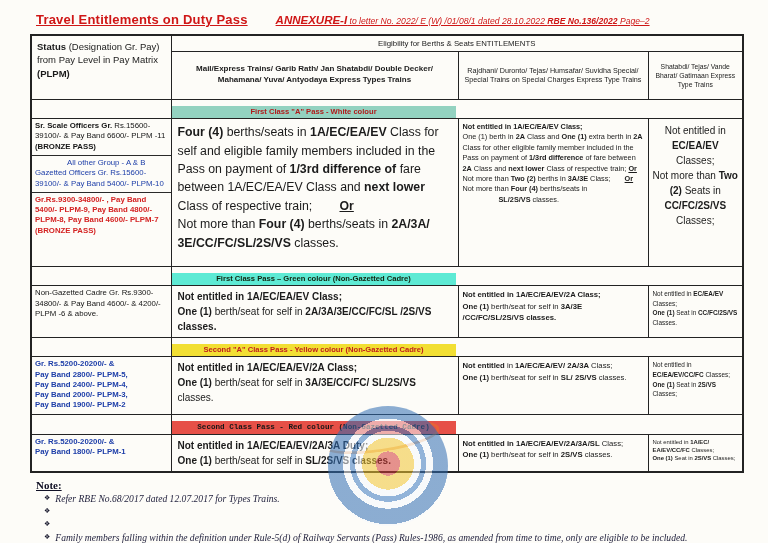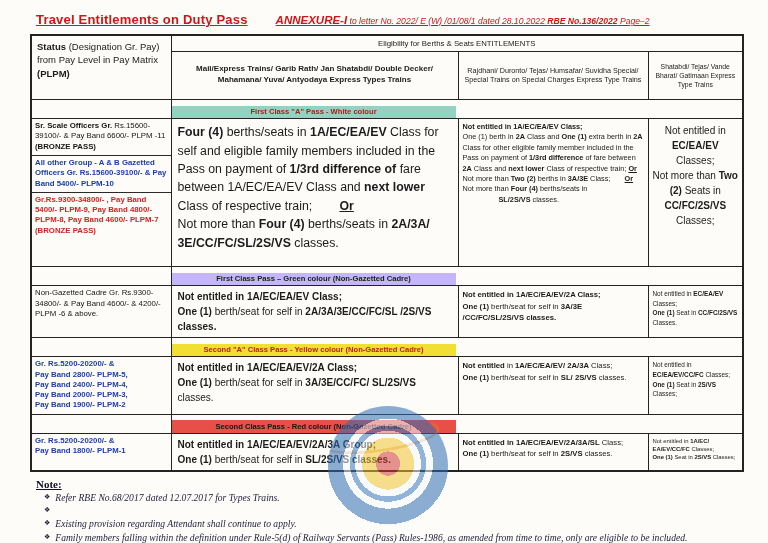--- a/index.html
+++ b/index.html
@@ -111,37 +111,37 @@
 
     <tr class="tr-band">
       <td></td>
       <td class="band-cell" colspan="3">
         <span class="band-label" style="background-color: rgb(147, 210, 192); color: rgb(176, 28, 28);">First Class "A" Pass - White colour</span>
       </td>
     </tr>
     <tr class="tr-r0">
       <td class="status-cell">
         <div class="status-block" style="color: rgb(20, 20, 20);"><span style="font-weight: bold;">Sr. Scale Officers Gr. </span><span>Rs.15600-39100/- &amp; Pay Band 6600/- PLPM -11 </span><span style="font-weight: bold;">(BRONZE PASS)</span></div>
-        <div class="status-block" style="color: rgb(28, 61, 168);"><span style="font-weight: bold;">All other Group - A &amp; B Gazetted Officers Gr. Rs.15600-39100/- &amp; Pay Band 5400/- PLPM-10</span></div>
+        <div class="status-block" style="color: rgb(28, 61, 168);"><span style="font-weight: normal; margin-left: 32px;">All other Group - A &amp; B Gazetted Officers Gr. Rs.15600-39100/- &amp; Pay Band 5400/- PLPM-10</span></div>
         <div class="status-block" style="color: rgb(212, 34, 34);"><span style="font-weight: bold;">Gr.Rs.9300-34800/- , Pay Band 5400/- PLPM-9, Pay Band 4800/- PLPM-8, Pay Band 4600/- PLPM-7 (BRONZE PASS)</span></div>
       </td>
       <td class="cell mail-lg"><span style="font-weight: bold;">Four (4)</span><span> berths/seats in </span><span style="font-weight: bold;">1A/EC/EA/EV</span><span> Class for self and eligible family members included in the Pass on payment of </span><span style="font-weight: bold;">1/3rd difference of</span><span> fare between 1A/EC/EA/EV Class and </span><span style="font-weight: bold;">next lower</span><span> Class of respective train;        </span><span style="font-weight: bold; text-decoration: underline;">Or</span><span>
 Not more than </span><span style="font-weight: bold;">Four (4)</span><span> berths/seats in </span><span style="font-weight: bold;">2A/3A/ 3E/CC/FC/SL/2S/VS</span><span> classes.</span></td>
       <td class="cell raj-lg"><span style="font-weight: bold;">Not entitled in 1A/EC/EA/EV Class;</span><span>
 One (1) berth in </span><span style="font-weight: bold;">2A</span><span> Class and </span><span style="font-weight: bold;">One (1)</span><span> extra berth in </span><span style="font-weight: bold;">2A</span><span> Class for other eligible family member included in the Pass on payment of </span><span style="font-weight: bold;">1/3rd difference</span><span> of fare between </span><span style="font-weight: bold;">2A</span><span> Class and </span><span style="font-weight: bold;">next lower</span><span> Class of respective train; </span><span style="font-weight: bold; text-decoration: underline;">Or</span><span>
 Not more than </span><span style="font-weight: bold;">Two (2)</span><span> berths in </span><span style="font-weight: bold;">3A/3E</span><span> Class;       </span><span style="font-weight: bold; text-decoration: underline;">Or</span><span>
 Not more than </span><span style="font-weight: bold;">Four (4)</span><span> berths/seats in </span><span style="font-weight: bold; margin-left: 36px;">SL/2S/VS</span><span> classes.</span></td>
       <td class="cell shat-lg"><span>Not entitled in </span><span style="font-weight: bold;">EC/EA/EV</span><span> Classes;</span><span>
 Not more than </span><span style="font-weight: bold;">Two (2)</span><span> Seats in </span><span style="font-weight: bold;">CC/FC/2S/VS</span><span> Classes;</span></td>
     </tr>
 
     <tr class="tr-band">
       <td></td>
       <td class="band-cell" colspan="3">
-        <span class="band-label" style="background-color: #c4b5fd; color: rgb(16, 35, 15); text-align: center;">First Class Pass – Green colour (Non-Gazetted Cadre)</span>
+        <span class="band-label" style="background-color: #5eead4; color: rgb(16, 35, 15); text-align: center;">First Class Pass – Green colour (Non-Gazetted Cadre)</span>
       </td>
     </tr>
     <tr class="tr-r1">
       <td class="status-cell">
         <div class="status-block" style="color: rgb(20, 20, 20);"><span>Non-Gazetted Cadre Gr. Rs.9300-34800/- &amp; Pay Band 4600/- &amp; 4200/- PLPM -6 &amp; above.</span></div>
       </td>
       <td class="cell mail-md"><span style="font-weight: bold;">Not entitled in 1A/EC/EA/EV Class;</span><span>
 </span><span style="font-weight: bold;">One (1)</span><span> berth/seat for self in </span><span style="font-weight: bold;">2A/3A/3E/CC/FC/SL /2S/VS classes.</span></td>
       <td class="cell raj-md"><span style="font-weight: bold;">Not entitled in 1A/EC/EA/EV/2A Class;</span><span>
 </span><span style="font-weight: bold;">One (1)</span><span> berth/seat for self in </span><span style="font-weight: bold;">3A/3E /CC/FC/SL/2S/VS classes.</span></td>
@@ -167,50 +167,49 @@
 </span><span style="font-weight: bold;">One (1)</span><span> berth/seat for self in </span><span style="font-weight: bold;">3A/3E/CC/FC/ SL/2S/VS</span><span> classes.</span></td>
       <td class="cell raj-md"><span style="font-weight: bold;">Not entitled</span><span> in </span><span style="font-weight: bold;">1A/EC/EA/EV/ 2A/3A</span><span> Class;</span><span>
 </span><span style="font-weight: bold;">One (1)</span><span> berth/seat for self in </span><span style="font-weight: bold;">SL/ 2S/VS</span><span> classes.</span></td>
       <td class="cell shat-sm"><span>Not entitled in </span><span style="font-weight: bold;">EC/EA/EV/CC/FC</span><span> Classes;</span><span>
 </span><span style="font-weight: bold;">One (1)</span><span> Seat in </span><span style="font-weight: bold;">2S/VS</span><span> Classes;</span></td>
     </tr>
 
     <tr class="tr-band">
       <td></td>
       <td class="band-cell" colspan="3">
-        <span class="band-label" style="background-color: rgb(230, 80, 71); color: rgb(22, 22, 22);">Second Class Pass - Red colour (Non-Gazetted Cadre)</span>
+        <span class="band-label" style="background-color: rgb(230, 80, 71); color: rgb(22, 22, 22); font-family: Liberation Mono, monospace;">Second Class Pass - Red colour (Non-Gazetted Cadre)</span>
       </td>
     </tr>
     <tr class="tr-r3">
       <td class="status-cell">
         <div class="status-block" style="color: rgb(28, 61, 168);"><span style="font-weight: bold;">Gr. Rs.5200-20200/- &amp;
 Pay Band 1800/- PLPM-1</span></div>
       </td>
-      <td class="cell mail-md"><span style="font-weight: bold;">Not entitled in 1A/EC/EA/EV/2A/3A Group;</span><span>
+      <td class="cell mail-md"><span style="font-weight: bold;">Not entitled in 1A/EC/EA/EV/2A/3A Duty;</span><span>
 </span><span style="font-weight: bold;">One (1)</span><span> berth/seat for self in </span><span style="font-weight: bold;">SL/2S/VS classes.</span></td>
       <td class="cell raj-md"><span style="font-weight: bold;">Not entitled in 1A/EC/EA/EV/2A/3A/SL</span><span> Class;</span><span>
 </span><span style="font-weight: bold;">One (1)</span><span> berth/seat for self in </span><span style="font-weight: bold;">2S/VS</span><span> classes.</span></td>
       <td class="cell shat-xs"><span>Not entitled in </span><span style="font-weight: bold;">1A/EC/ EA/EV/CC/FC</span><span> Classes;</span><span>
 </span><span style="font-weight: bold;">One (1)</span><span> Seat in </span><span style="font-weight: bold;">2S/VS</span><span> Classes;</span></td>
     </tr>
   </tbody>
     </table>
 
   <div class="notes">
     <div class="note-heading">Note:</div>
     <div class="note-item">
       <span class="note-bullet">❖</span>
       <span class="note-text">Refer RBE No.68/2017 dated 12.07.2017 for Types Trains.</span>
     </div>
     <div class="note-item">
       <span class="note-bullet">❖</span>
     </div>
     <div class="note-item">
       <span class="note-bullet">❖</span>
-      <span class="note-text">Existing provision regarding Attendant shall continue to apply.</span>
     </div>
     <div class="note-item">
       <span class="note-bullet">❖</span>
       <span class="note-text">Family members falling within the definition under Rule-5(d) of Railway Servants (Pass) Rules-1986, as amended from time to time, only are eligible to be included.</span>
     </div>
   </div>
 
   <div class="watermark-swoosh"></div>
   <div class="watermark"></div>
 

